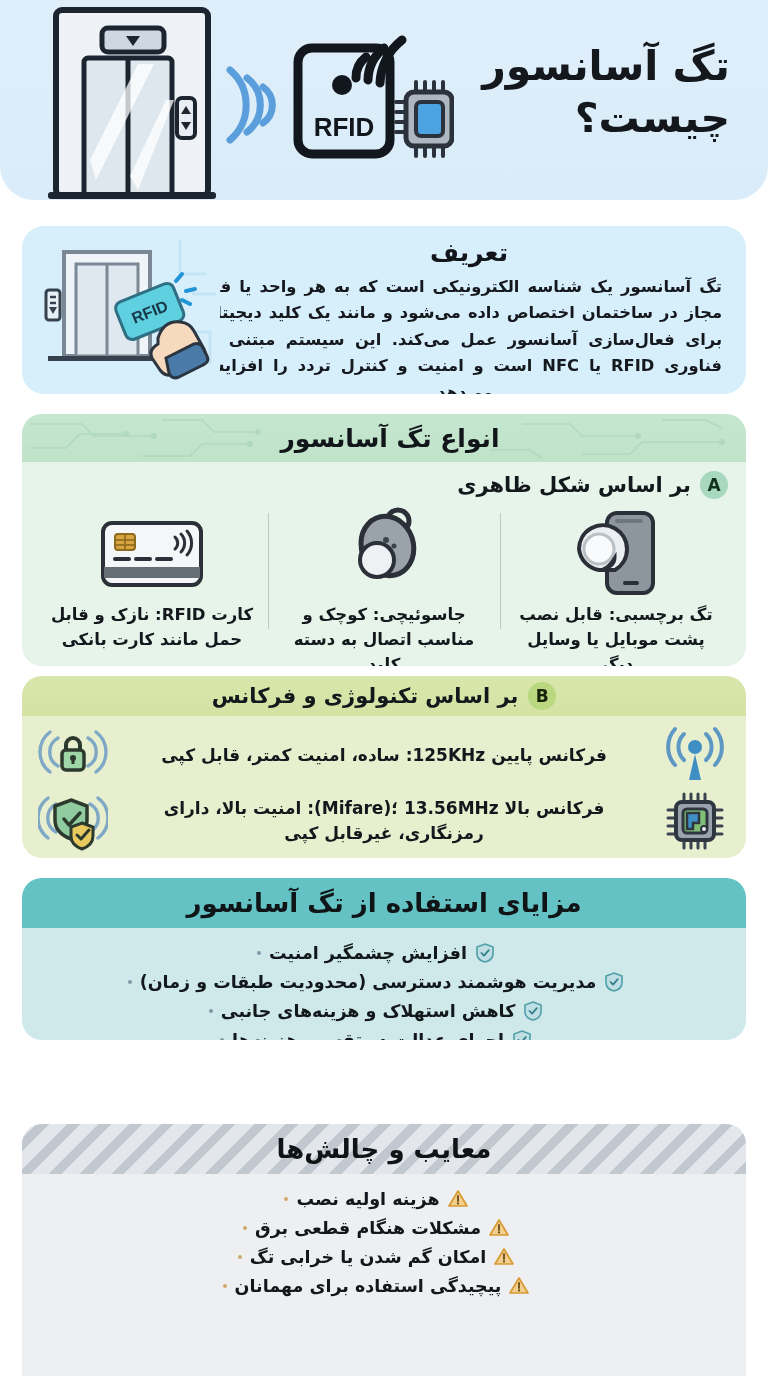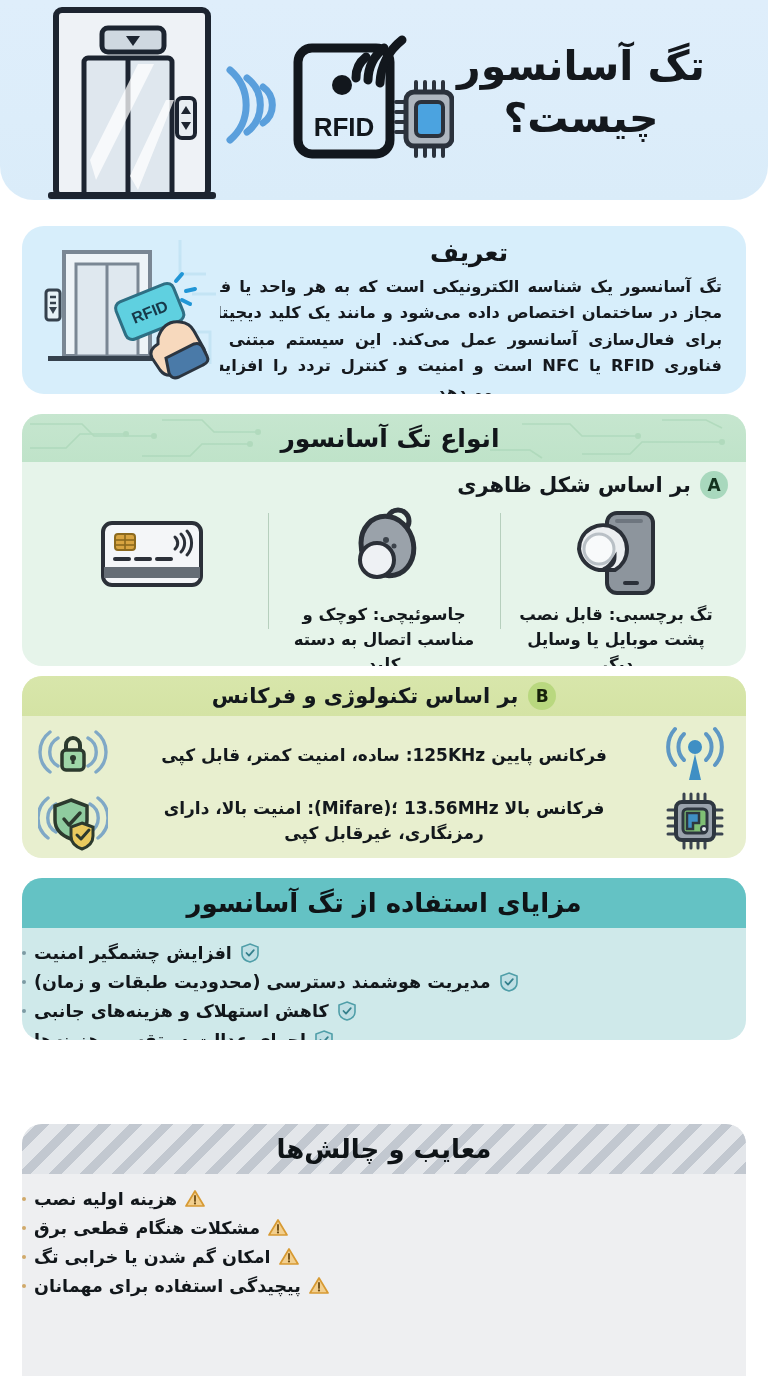--- a/index.html
+++ b/index.html
@@ -32,24 +32,23 @@
     height: 200px;
     background: linear-gradient(180deg, #dfeefb 0%, #dcedfa 60%, #daecf9 100%);
     border-bottom-left-radius: 34px;
     border-bottom-right-radius: 34px;
     display: flex;
     align-items: center;
     overflow: hidden;
   }
   .header-title {
     position: absolute;
-    right: 22px;
+    right: 38px;
     top: 40px;
     width: 330px;
-    text-align: center;
     font-size: 41px;
     font-weight: bold;
     line-height: 1.28;
     color: #14181d;
     letter-spacing: -0.5px;
   }
   .header-illus {
     position: absolute;
     left: 34px;
     top: 0;
@@ -233,21 +232,21 @@
   .adv .card-head {
     background: #64c2c4;
     height: 50px;
     font-size: 26px;
     color: #0f1417;
   }
   .list {
     padding: 10px 16px 10px 0;
     display: flex;
     flex-direction: column;
-    align-items: flex-end;
+    align-items: center;
   }
   .list-item {
     display: flex;
     align-items: center;
     gap: 8px;
     height: 29px;
     font-size: 17.5px;
     font-weight: bold;
     color: #12171b;
     direction: rtl;
@@ -466,20 +465,21 @@
                 <path d="M90 24 a18 18 0 0 1 0 24"></path>
             </g>
             <g stroke="#2b3038" stroke-width="4" stroke-linecap="round">
               <line x1="18" y1="52" x2="32" y2="52"></line>
                 <line x1="39" y1="52" x2="53" y2="52"></line>
                 <line x1="60" y1="52" x2="74" y2="52"></line>
             </g>
             <rect x="7" y="60" width="96" height="11" fill="#656d75"></rect>
           </svg>
         </div>
+        <div class="col-text">کارت RFID: نازک و قابل حمل مانند کارت بانکی</div>
       </div>
 
     </div>
   </div>
 
   <div class="card freq">
     <div class="card-head">
       <div class="freq-head-inner">
         <span class="badge">B</span>
         <span class="sub-label">بر اساس تکنولوژی و فرکانس</span>

